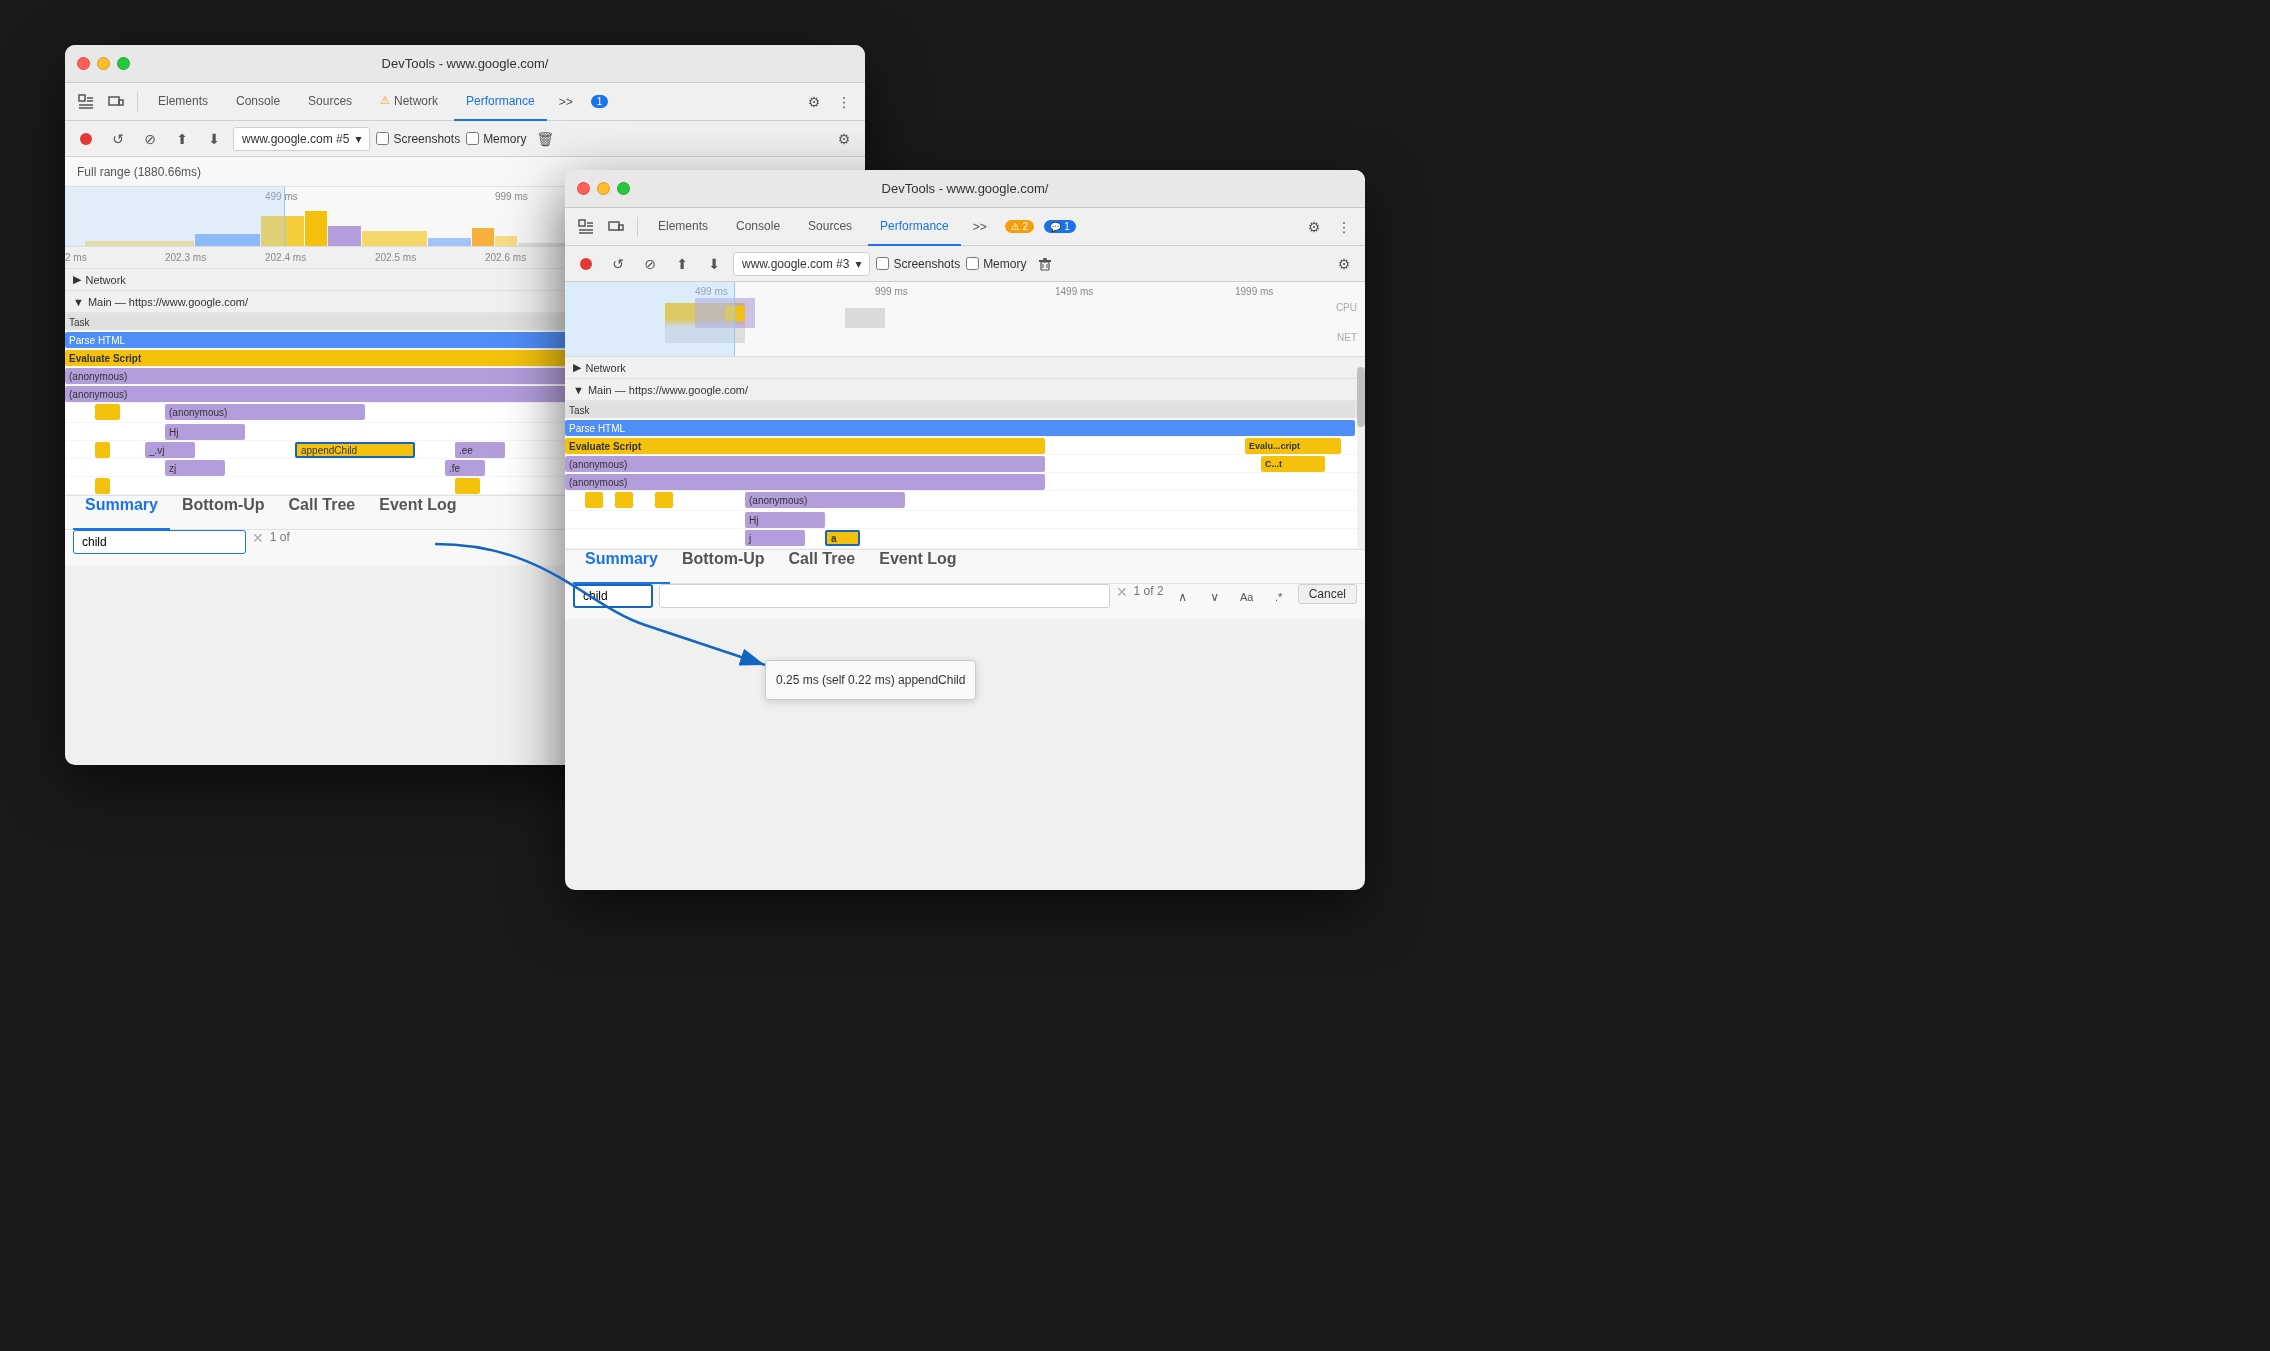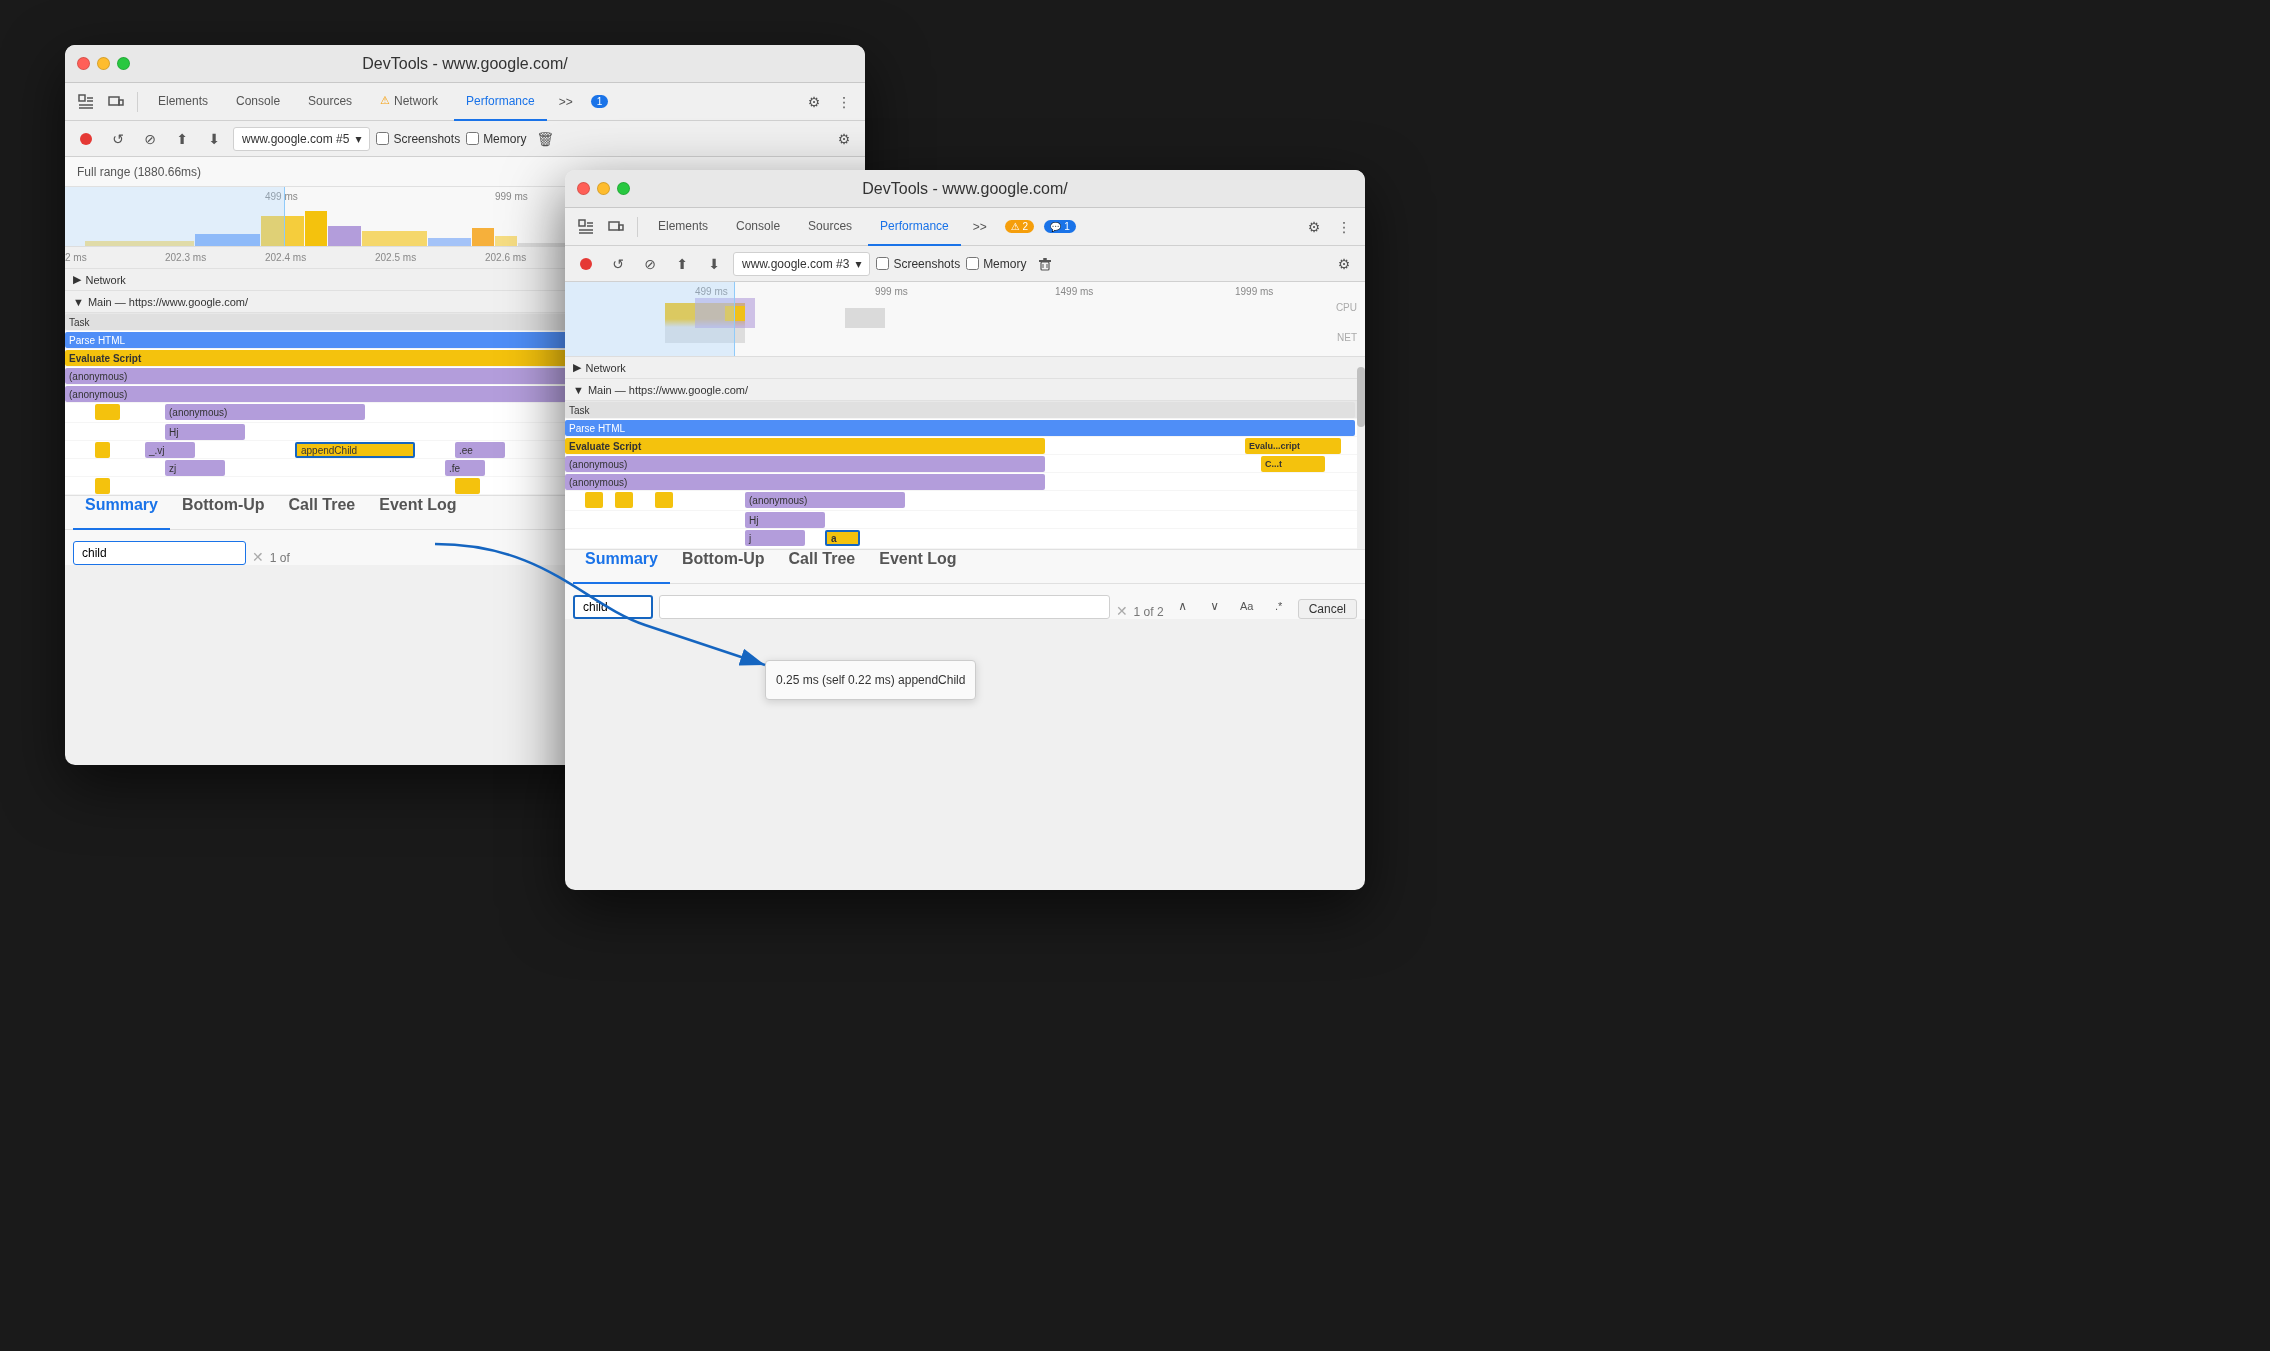--- a/index.html
+++ b/index.html
@@ -44,21 +44,21 @@
       border: 0.5px solid rgba(0,0,0,0.15);
     }
     .tl-red { background: #ff5f57; }
     .tl-yellow { background: #febc2e; }
     .tl-green { background: #28c840; }
 
     .window-title {
       position: absolute;
       left: 50%;
       transform: translateX(-50%);
-      font-size: 16px;
+      font-size: 13px;
       font-weight: 500;
       color: #333;
     }
 
     
     .devtools-toolbar {
       background: #f0f0f0;
       border-bottom: 1px solid #d0d0d0;
       height: 38px;
       display: flex;
@@ -270,21 +270,21 @@
     .bottom-tab.active {
       color: #1a73e8;
       border-bottom: 2px solid #1a73e8;
     }
 
     .search-bar {
       height: 36px;
       border-top: 1px solid #e0e0e0;
       background: #f8f8f8;
       display: flex;
-      align-items: flex-end;
+      align-items: flex-start;
       padding: 0 8px;
       gap: 6px;
     }
 
     .search-input {
       border: 1px solid #1a73e8;
       border-radius: 3px;
       padding: 2px 8px;
       font-size: 12px;
       height: 24px;

